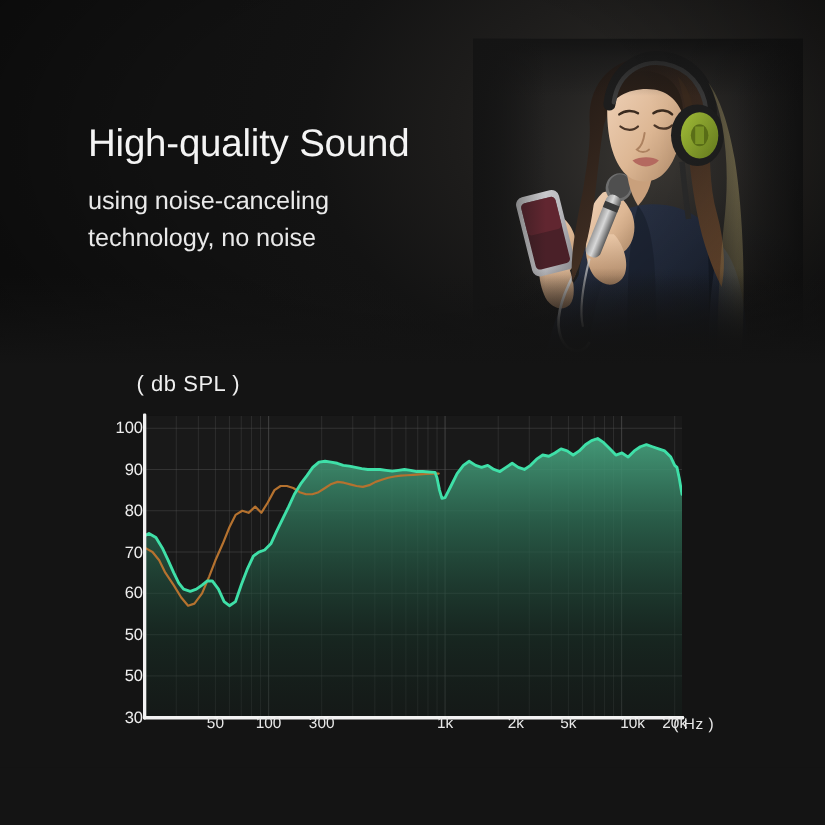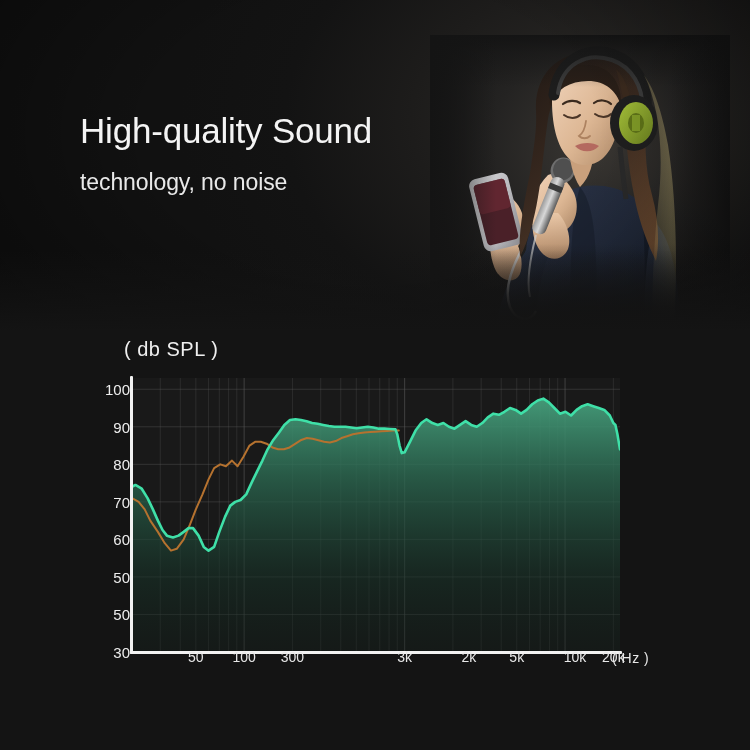--- a/index.html
+++ b/index.html
@@ -198,20 +198,21 @@
       <path d="M214 40 C230 72 234 120 228 170 C224 208 222 250 222 290 L244 290 C248 230 246 160 238 110 C232 76 224 54 214 40 Z" fill="url(#rimg)"></path>
     </svg>
     <div class="photo-mask"></div>
   </div>
 
   <div class="hero-vignette"></div>
   <div class="hero-fade"></div>
 
   <div class="headline">High-quality Sound</div>
   <div class="subline">
+    <div>using noise-canceling</div>
     <div>technology, no noise</div>
   </div>
 
   <div>
     <div class="axis-unit">( db SPL )</div>
 
     <div class="plot">
       <svg id="plotsvg" width="488" height="274" viewBox="0 0 488 274">
         <defs>
           <linearGradient id="fillg" x1="0" y1="0" x2="0" y2="1">
@@ -278,21 +279,21 @@
         <div class="ylabel" style="top: 494.863px;">70</div>
         <div class="ylabel" style="top: 532.397px;">60</div>
         <div class="ylabel" style="top: 569.932px;">50</div>
         <div class="ylabel" style="top: 607.466px;">50</div>
         <div class="ylabel" style="top: 645px;">30</div>
       </div>
     <div id="xlabels">
         <div class="xlabel" style="left: 195.851px;">50</div>
         <div class="xlabel" style="left: 244.152px;">100</div>
         <div class="xlabel" style="left: 292.453px;">300</div>
-        <div class="xlabel" style="left: 404.605px;">3k</div>
+        <div class="xlabel" style="left: 404.605px;">1k</div>
         <div class="xlabel" style="left: 452.906px; margin-left: 16px;">2k</div>
         <div class="xlabel" style="left: 516.756px;">5k</div>
         <div class="xlabel" style="left: 565.057px; margin-left: 10px;">10k</div>
         <div class="xlabel" style="left: 613.358px;">20k</div>
       </div>
     <div class="hz-unit">( Hz )</div>
   </div>
 
 </div>
 

